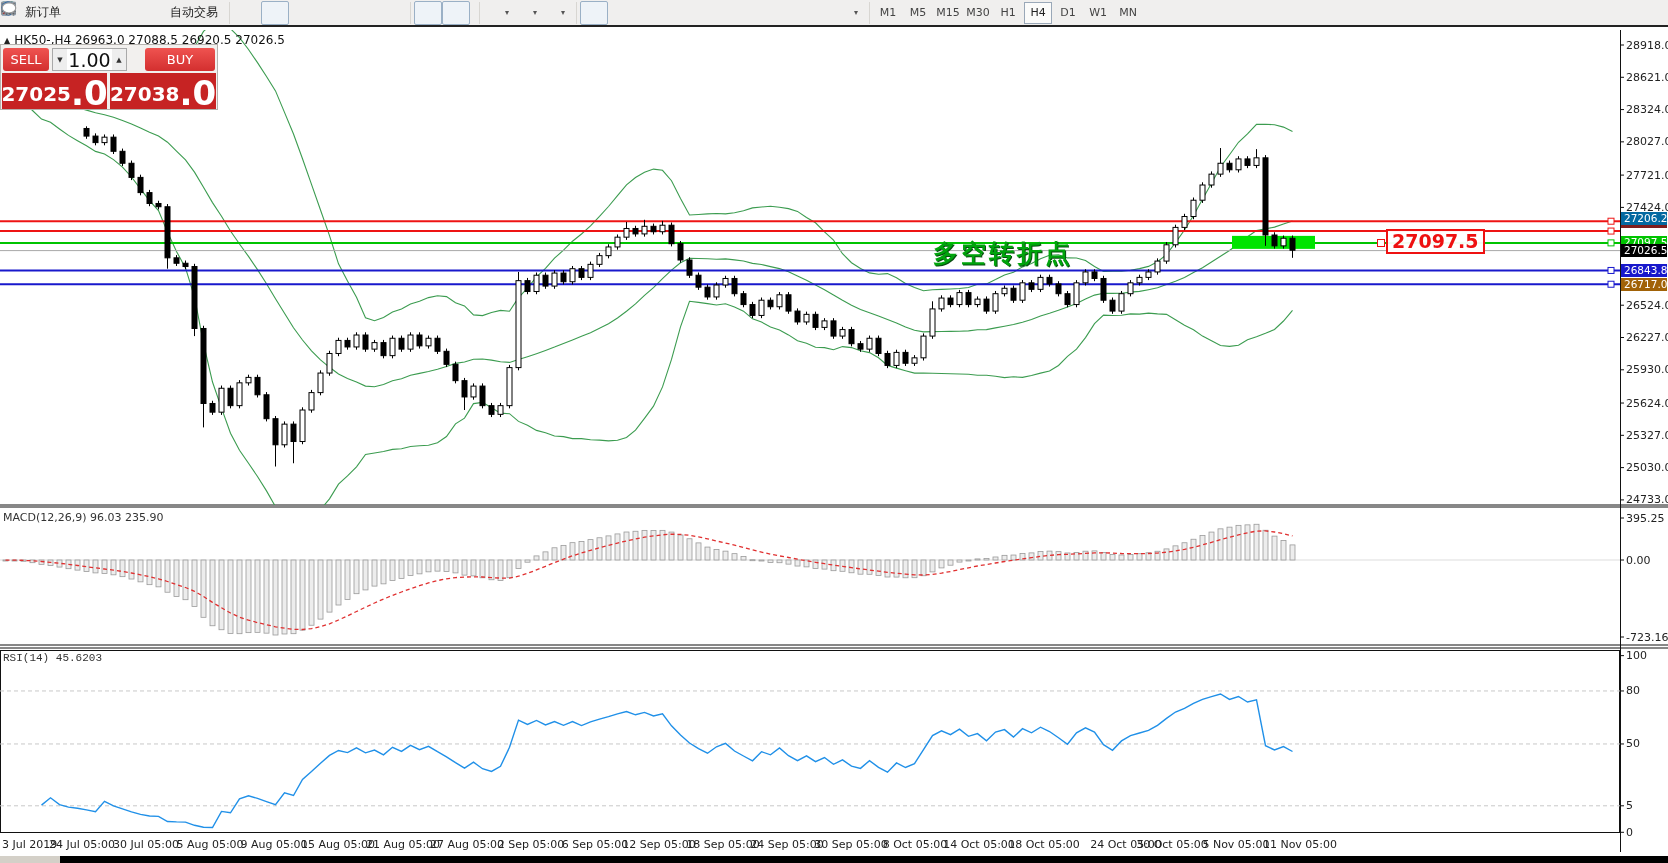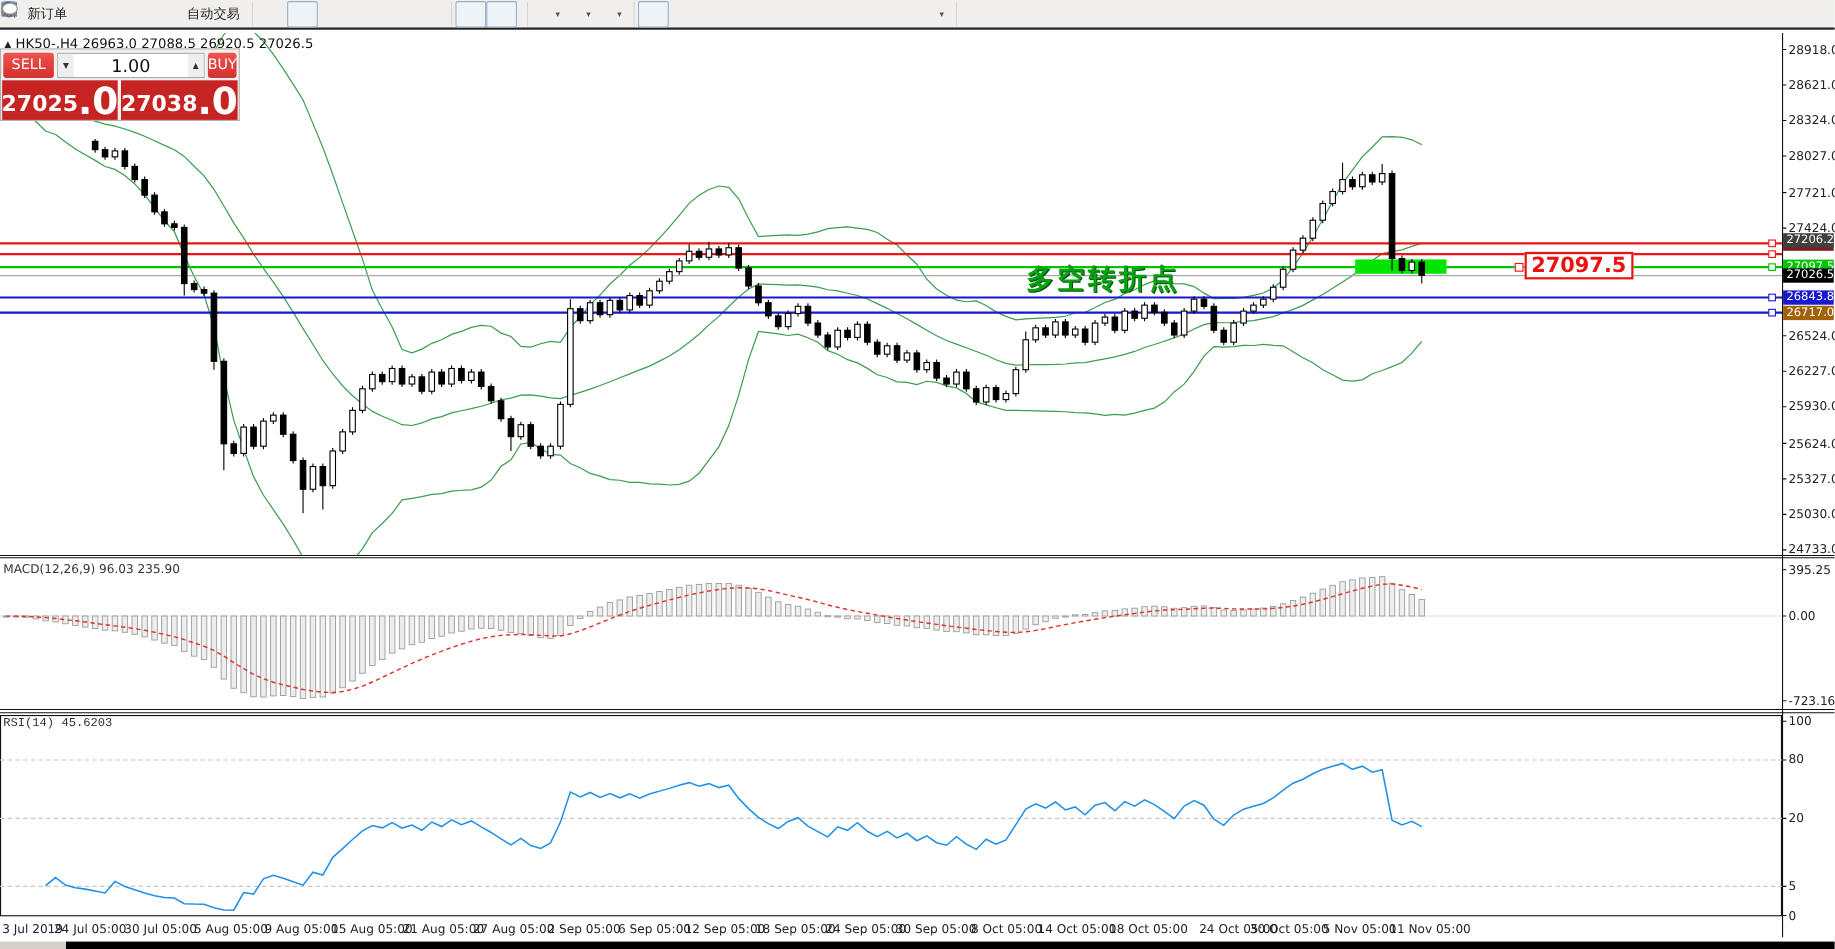--- a/index.html
+++ b/index.html
@@ -26,26 +26,26 @@
   .ax-lbl{position:absolute;left:1626px;font-size:11px;color:#222;white-space:nowrap;}
   .tag{position:absolute;left:1621px;width:46px;height:13px;line-height:13px;color:#fff;
        font-size:10.5px;text-align:left;padding-left:3px;box-sizing:border-box;white-space:nowrap;}
   .date-lbl{position:absolute;top:838px;font-size:11px;color:#222;white-space:nowrap;}
   
   .trade-panel{position:absolute;left:0;top:44px;width:218px;height:66px;background:#f2f0ee;
                border:1px solid #b5b2ae;box-sizing:border-box;}
   .tp-row1{display:flex;align-items:center;height:27px;padding:2px 2px 0 2px;box-sizing:border-box;}
   .tp-btn{height:23px;border-radius:3px;background:linear-gradient(#ef5350,#d32f2f);color:#fff;
           display:flex;align-items:center;justify-content:center;font-size:13px;cursor:pointer;}
-  .tp-sell{width:46px;} .tp-buy{width:26px;}
+  .tp-sell{width:46px;} .tp-buy{width:70px;margin-left:15px;}
   .tp-stepper{flex:1;display:flex;align-items:stretch;height:23px;background:#fff;border:1px solid #a9a9a9;
               margin:0 3px;box-sizing:border-box;}
   .tp-step-btn{width:14px;display:flex;align-items:center;justify-content:center;font-size:7px;color:#333;
                background:#eee;cursor:pointer;}
-  .tp-vol{flex:1;display:flex;align-items:center;justify-content:center;font-size:16px;color:#111;}
+  .tp-vol{flex:1;display:flex;align-items:center;justify-content:center;font-size:19px;color:#111;}
   .tp-prices{display:flex;height:36px;margin-top:1px;}
   .tp-price{background:#c62323;color:#fff;display:flex;align-items:flex-end;justify-content:center;
             padding-bottom:2px;cursor:pointer;}
   .tp-price .main{font-size:20px;font-weight:bold;line-height:1;margin-bottom:3px;}
   .tp-price .big{font-size:34px;font-weight:bold;line-height:0.8;}
   .tp-price-sell{width:105px;margin-right:3px;margin-left:1px;}
   .tp-price-buy{width:106px;}
   
   .pivot-note{position:absolute;left:933px;top:237px;font-size:25px;font-weight:bold;color:#00a40c;
               letter-spacing:3px;text-shadow:1px 1px 0 #0a4d12;}
@@ -299,20 +299,31 @@
             <svg width="17" height="17" viewBox="0 0 16 16">
               <path d="M3 13l5-5" stroke="#a33" stroke-width="1.4/">
                 <polygon points="8.5,4.5 12,4.5 12,8" fill="#a33" transform="rotate(45 10 6)"></polygon>
               </path>
             </svg>
           </span>
           <span class="dd">▾</span>
         </div>
       </div>
       <div class="tb-sep"></div>
+      <div class="tb-group">
+        <div class="tb-tf">M1</div>
+        <div class="tb-tf">M5</div>
+        <div class="tb-tf">M15</div>
+        <div class="tb-tf">M30</div>
+        <div class="tb-tf">H1</div>
+        <div class="tb-tf sel">H4</div>
+        <div class="tb-tf">D1</div>
+        <div class="tb-tf">W1</div>
+        <div class="tb-tf">MN</div>
+      </div>
       <div class="tb-right">
         <div class="tb-item">
           <span class="icon-box">
             <svg width="18" height="18" viewBox="0 0 16 16">
               <circle cx="6.6" cy="6.6" r="4.6" fill="none" stroke="#2b6cb0" stroke-width="1.6/">
                 <path d="M10.2 10.2L14.2 14.2" stroke="#2b6cb0" stroke-width="2/"></path>
               </circle>
             </svg>
           </span>
         </div>
@@ -856,25 +867,25 @@
       <div class="ax-lbl" style="top: 363.283px;">25930.0</div>
       <div class="ax-lbl" style="top: 396.543px;">25624.0</div>
       <div class="ax-lbl" style="top: 428.826px;">25327.0</div>
       <div class="ax-lbl" style="top: 461.109px;">25030.0</div>
       <div class="ax-lbl" style="top: 493.391px;">24733.0</div>
       <div class="ax-lbl" style="top: 511.5px;">395.25</div>
       <div class="ax-lbl" style="top: 553.5px;">0.00</div>
       <div class="ax-lbl" style="top: 630.5px;">-723.16</div>
       <div class="ax-lbl" style="top: 649.133px;">100</div>
       <div class="ax-lbl" style="top: 684.466px;">80</div>
-      <div class="ax-lbl" style="top: 737.466px;">20</div>
+      <div class="ax-lbl" style="top: 737.466px;">50</div>
       <div class="ax-lbl" style="top: 799.3px;">5</div>
       <div class="ax-lbl" style="top: 825.8px;">0</div>
       <div class="tag" style="top: 214.717px; background: #7f1d1d;">27296.8</div>
-      <div class="tag" style="top: 212px; background: #404040;">27206.2</div>
+      <div class="tag" style="top: 212px; background: #0369a1;">27206.2</div>
       <div class="tag" style="top: 236.38px; background: rgb(0, 196, 0);">27097.5</div>
       <div class="tag" style="top: 244.098px; background: rgb(0, 0, 0);">27026.5</div>
       <div class="tag" style="top: 263.957px; background: rgb(24, 24, 204);">26843.8</div>
       <div class="tag" style="top: 277.739px; background: #a16207;">26717.0</div>
     </div>
   <div id="dates-layer">
       <div class="date-lbl" style="left: 2px;">3 Jul 2019</div>
       <div class="date-lbl" style="left: 82px; transform: translateX(-50%);">24 Jul 05:00</div>
       <div class="date-lbl" style="left: 146px; transform: translateX(-50%);">30 Jul 05:00</div>
       <div class="date-lbl" style="left: 210px; transform: translateX(-50%);">5 Aug 05:00</div>

